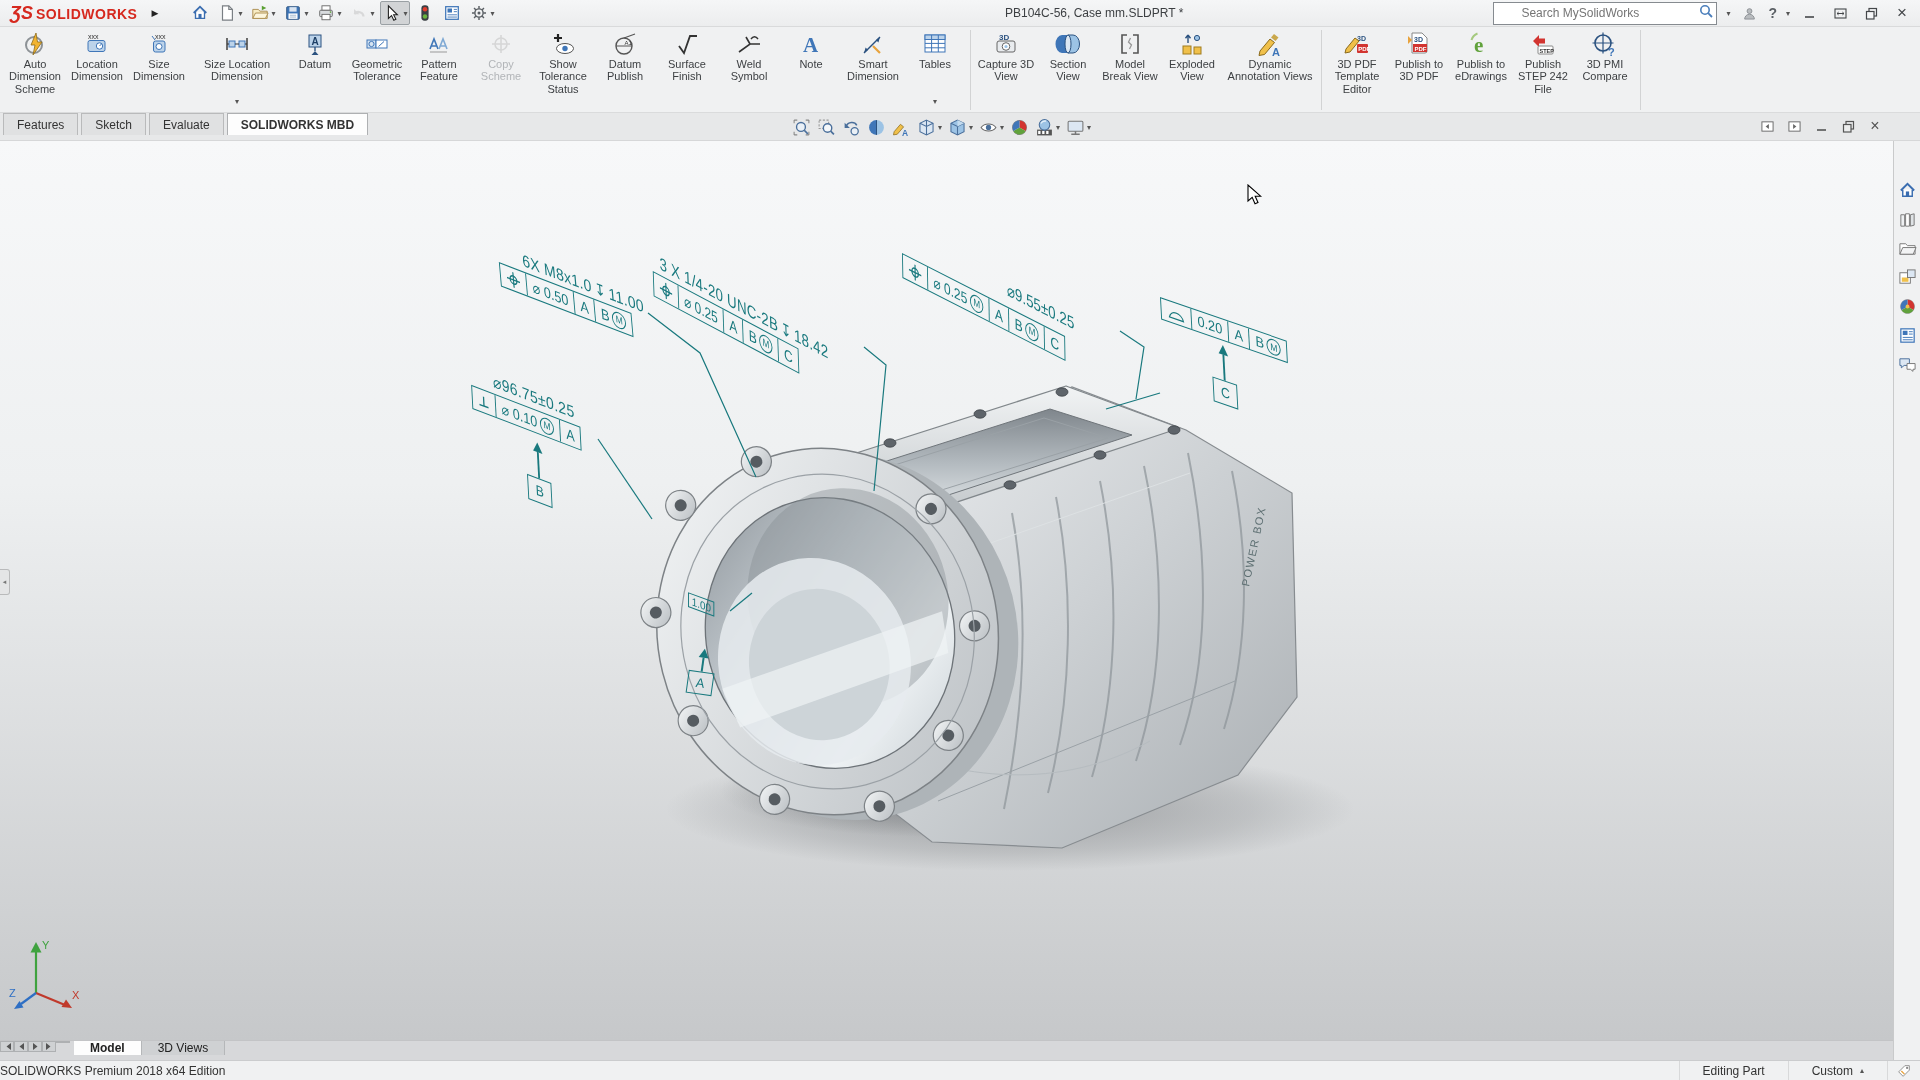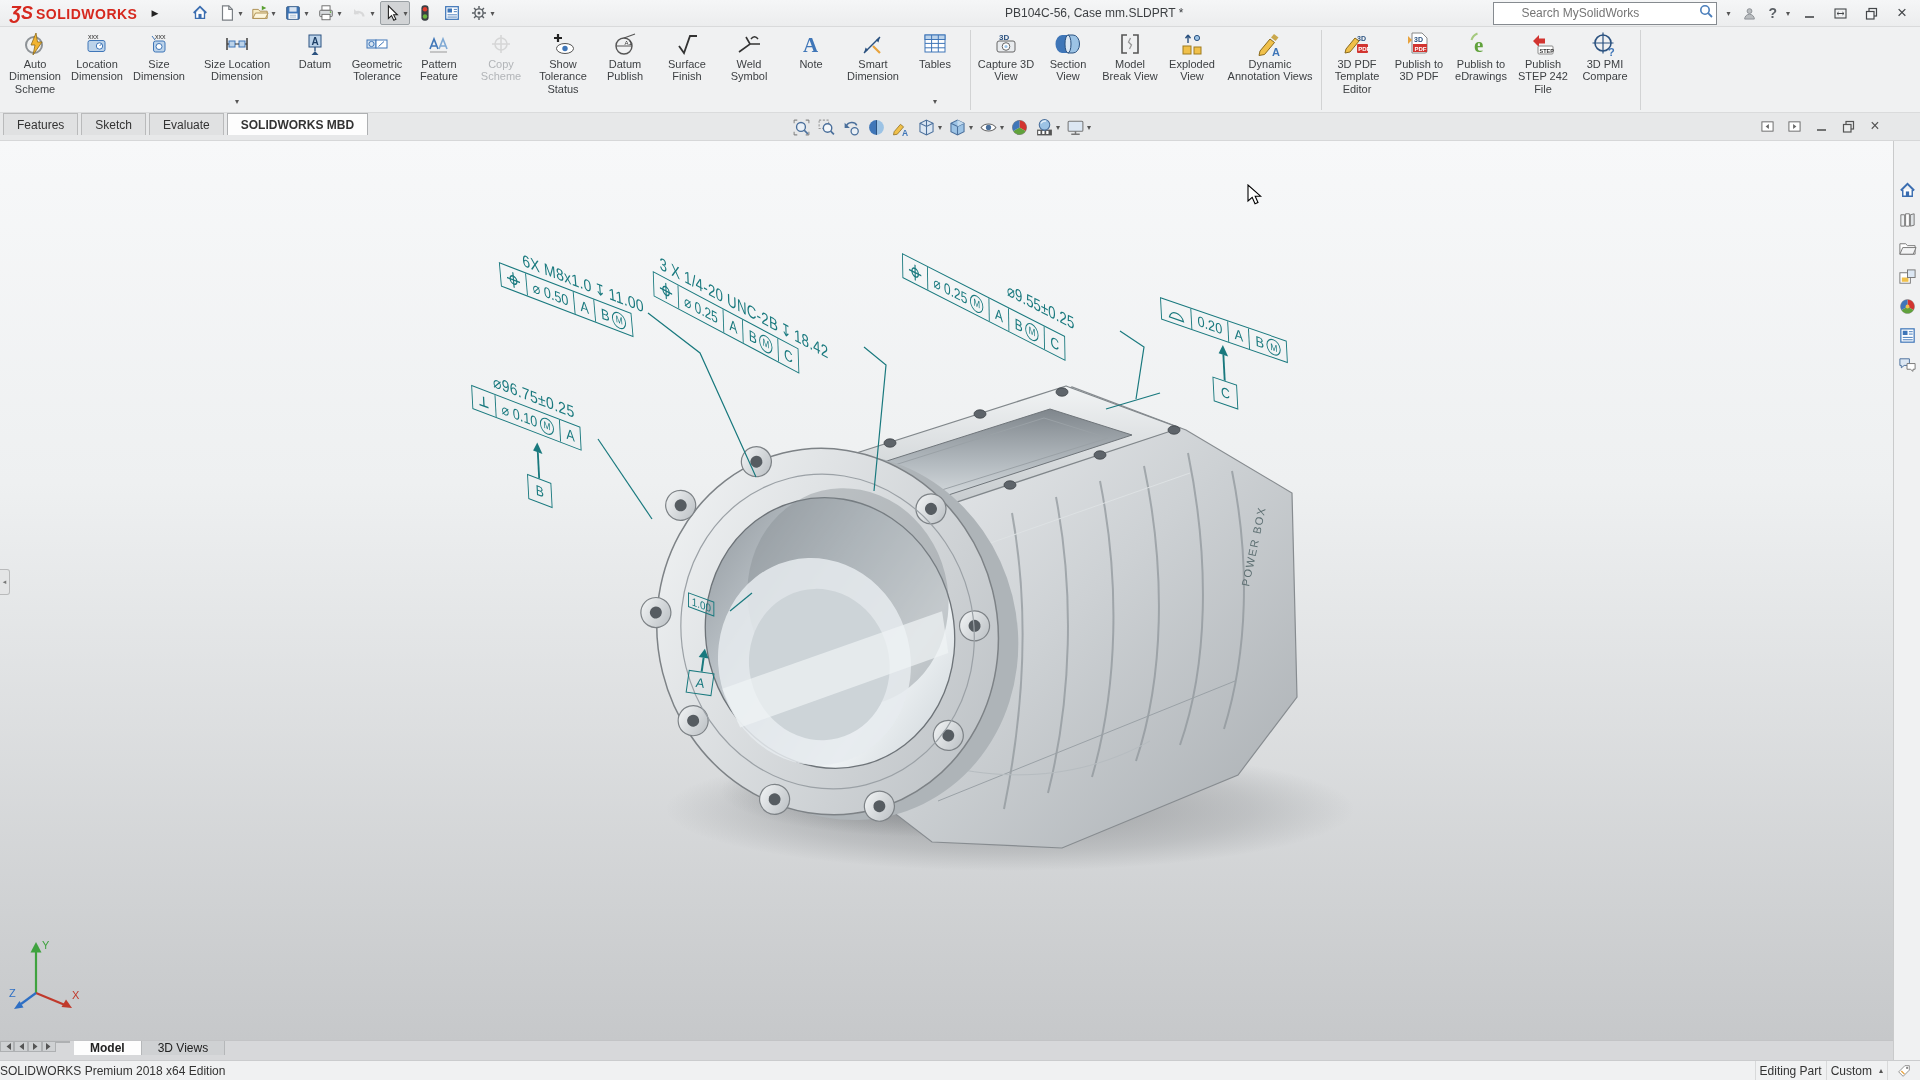--- a/index.html
+++ b/index.html
@@ -90,21 +90,21 @@
   .bnavb{width:14px;border:1px solid #aeb0b2;background:#cfd1d3;display:flex;align-items:center;
     justify-content:center;box-sizing:border-box}
   .bnavb svg{width:9px;height:9px;display:block}
   .btab{padding:0 16px;font-size:12px;color:#222;background:#cfd1d3;border-right:1px solid #b5b7b9;
     display:flex;align-items:center}
   .btab.active{background:#fdfdfd;font-weight:bold}
   .statusbar{position:absolute;left:0;right:0;bottom:0;height:20px;background:#f0f1f2;border-top:1px solid #cbccce;
     display:flex;align-items:center;font-size:12px;color:#333;z-index:45;box-sizing:border-box}
   .stleft{}
   .stright{margin-left:auto;display:flex;align-items:center;height:100%}
-  .stitem{padding:0 4px;border-left:1px solid #d8d9da;height:100%;display:flex;align-items:center;gap:7px}
+  .stitem{padding:0 23px;border-left:1px solid #d8d9da;height:100%;display:flex;align-items:center;gap:7px}
   .stitem .up{font-size:8px;color:#555}
   .cursor{position:absolute;left:1247px;top:184px;z-index:60}
   .triad{position:absolute;left:8px;top:792px;z-index:6}
 </style>
 </head>
 <body>
 
 <div class="titlebar">
   <div class="logo">
     <span class="mark">ƷS</span>

